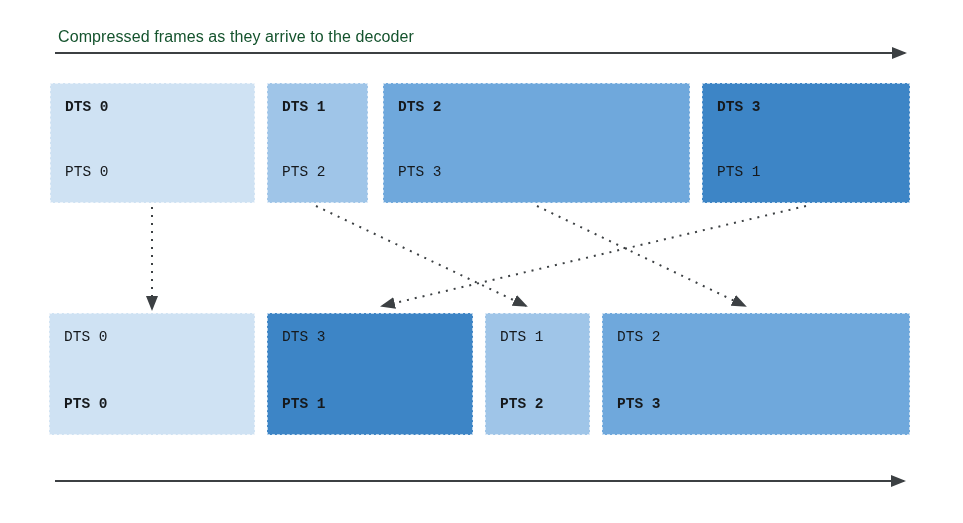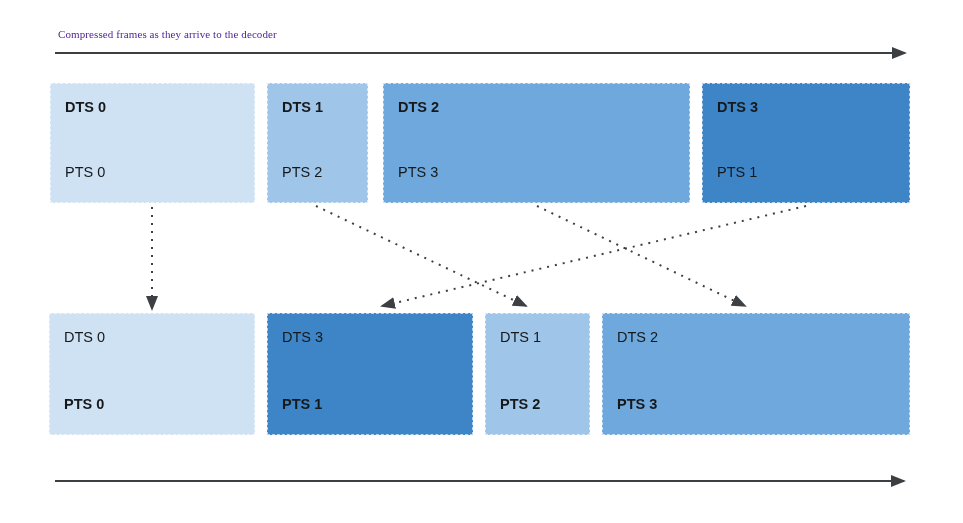--- a/index.html
+++ b/index.html
@@ -10,25 +10,24 @@
   }
   .canvas {
     position: relative;
     width: 963px;
     height: 523px;
     background: #ffffff;
     overflow: hidden;
   }
   .flow-label {
     position: absolute;
-    font-size: 11px;
-    color: #4c1d95;
+    font-size: 16px;
+    color: #14532d;
     letter-spacing: 0.1px;
     white-space: nowrap;
-    font-family: Liberation Serif, serif;
   }
   .flow-label.top { left: 58px; top: 28px; }
   .flow-label.bottom { left: 58px; top: 452px; }
   .overlay {
     position: absolute;
     left: 0; top: 0;
     width: 963px; height: 523px;
     pointer-events: none;
   }
   .frame-box {
@@ -38,20 +37,21 @@
     flex-direction: column;
     justify-content: space-between;
     padding: 15px 14px 21px 14px;
     border: 1px dashed rgba(255,255,255,0.65);
   }
   .frame-box .ts {
     font-size: 14.5px;
     color: #16191c;
     line-height: 17px;
     white-space: nowrap;
+    font-family: Liberation Mono, monospace;
   }
   .row-top .dts { font-weight: bold; }
   .row-top .pts { font-weight: normal; }
   .row-bottom .dts { font-weight: normal; }
   .row-bottom .pts { font-weight: bold; }
 
   
   .t1 { left: 50px;  top: 83px; width: 205px; height: 120px; }
   .t2 { left: 267px; top: 83px; width: 101px; height: 120px; }
   .t3 { left: 383px; top: 83px; width: 307px; height: 120px; }

